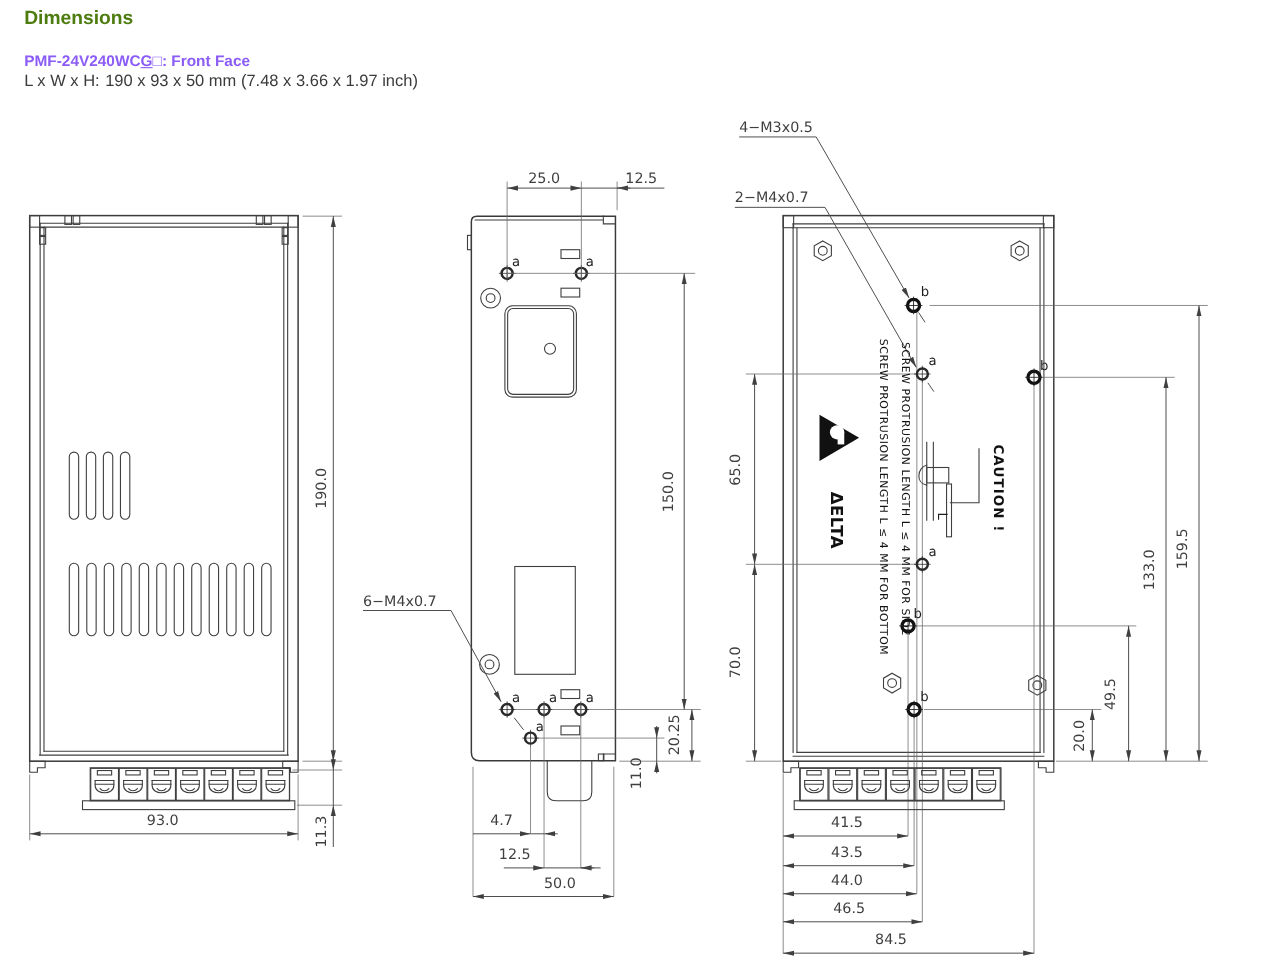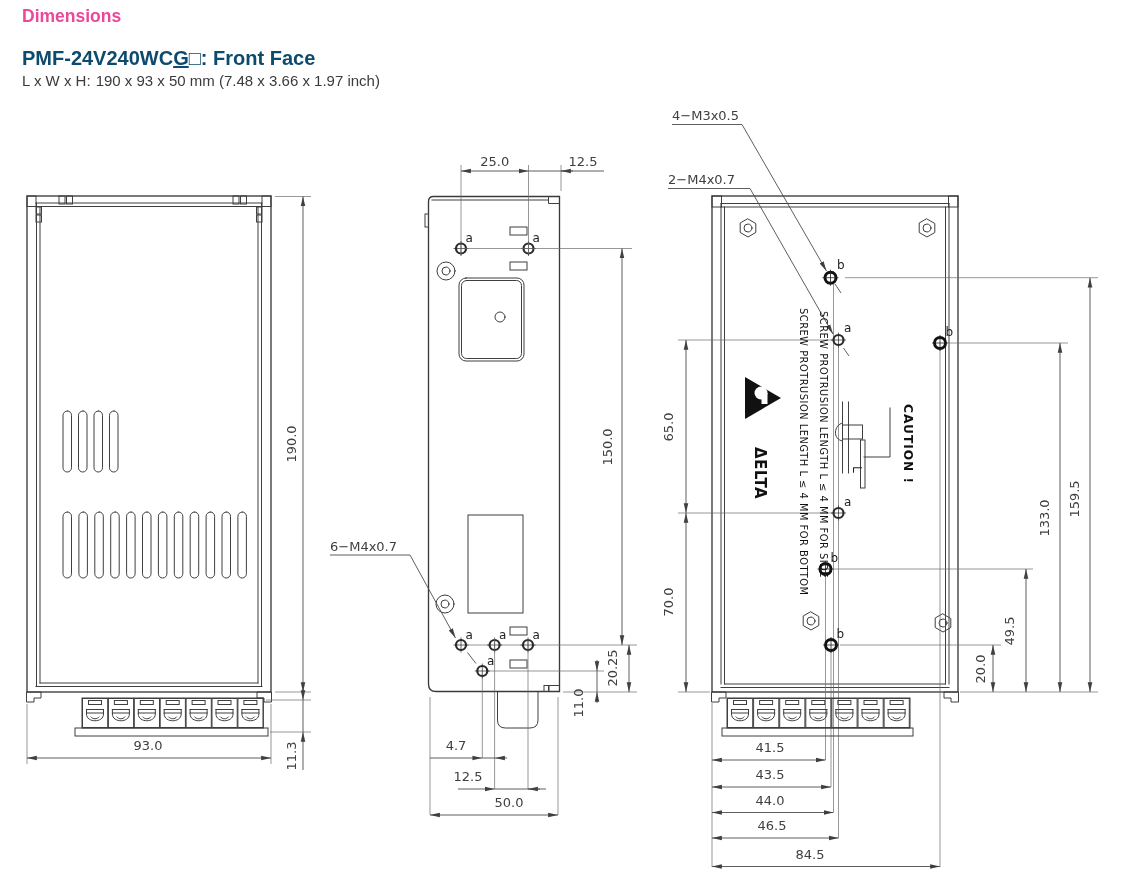--- a/index.html
+++ b/index.html
@@ -1,20 +1,20 @@
 <!DOCTYPE html>
 <html><head>
 <meta charset="utf-8">
 <style>
   html,body{margin:0;padding:0;background:#ffffff;}
   .page{position:relative;width:1148px;height:876px;background:#fff;overflow:hidden;
         font-family:"Liberation Sans","DejaVu Sans",sans-serif;color:#3b3b3b;}
   .hdr{position:absolute;left:22px;top:6px;}
-  .hdr h1{margin:0;font-size:17.5px;font-weight:bold;color:#ec4899;letter-spacing:0;}
-  .model-line{margin:20px 0 0 0;font-size:20px;font-weight:bold;color:#0c4a6e;}
+  .hdr h1{margin:0;font-size:17.5px;font-weight:bold;color:#4d7c0f;letter-spacing:0;}
+  .model-line{margin:20px 0 0 0;font-size:14px;font-weight:bold;color:#8b5cf6;}
   .model-line .u{text-decoration:underline;}
   .size-line{margin:2px 0 0 0;font-size:15px;color:#3b3b3b;font-weight:normal;}
   .size-line b{font-weight:normal;}
   .size-line .val{margin-left:5px;}
   svg{position:absolute;left:0;top:0;}
   svg .ln{stroke:#3a3a3a;stroke-width:1.35;fill:none;stroke-linecap:square;}
   svg .md{stroke:#3f3f3f;stroke-width:1;fill:none;stroke-linecap:square;}
   svg .thin{stroke:#6b6b6b;stroke-width:0.7;fill:none;}
   svg .dim{stroke:#4c4c4c;stroke-width:0.9;fill:none;}
   svg .dtxt{font-family:"DejaVu Sans",sans-serif;font-size:13px;fill:#3f3f3f;}

